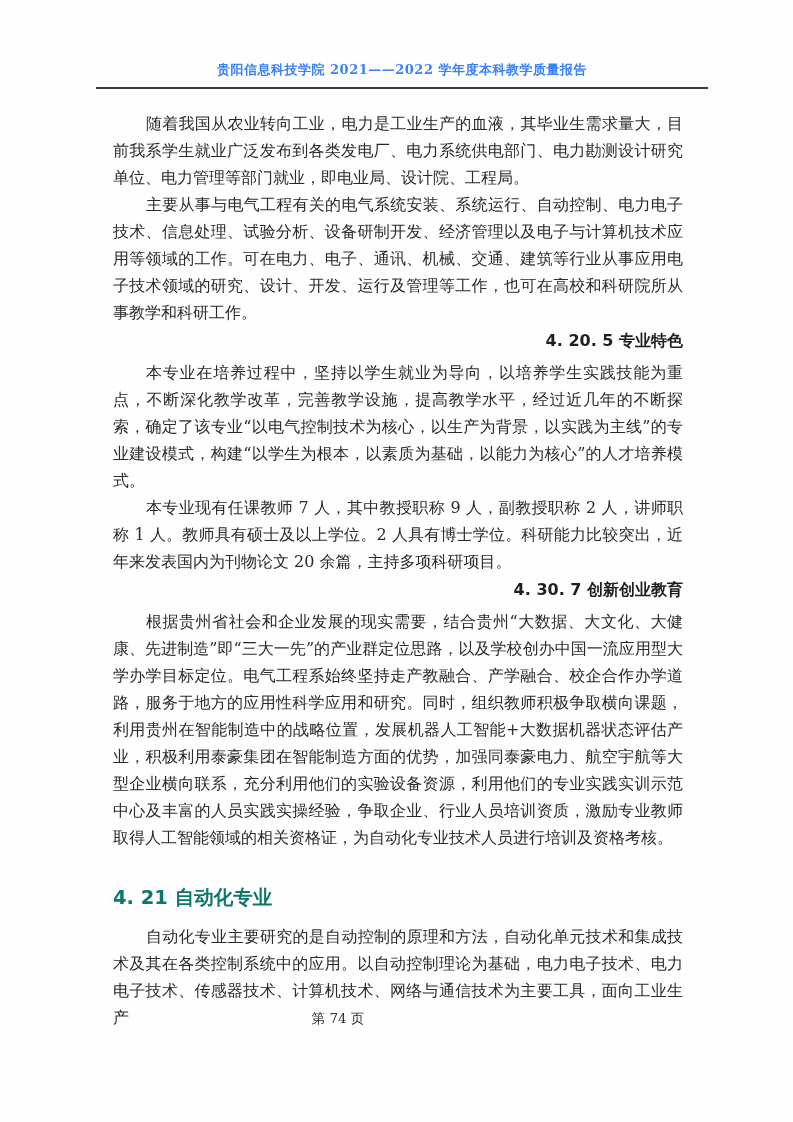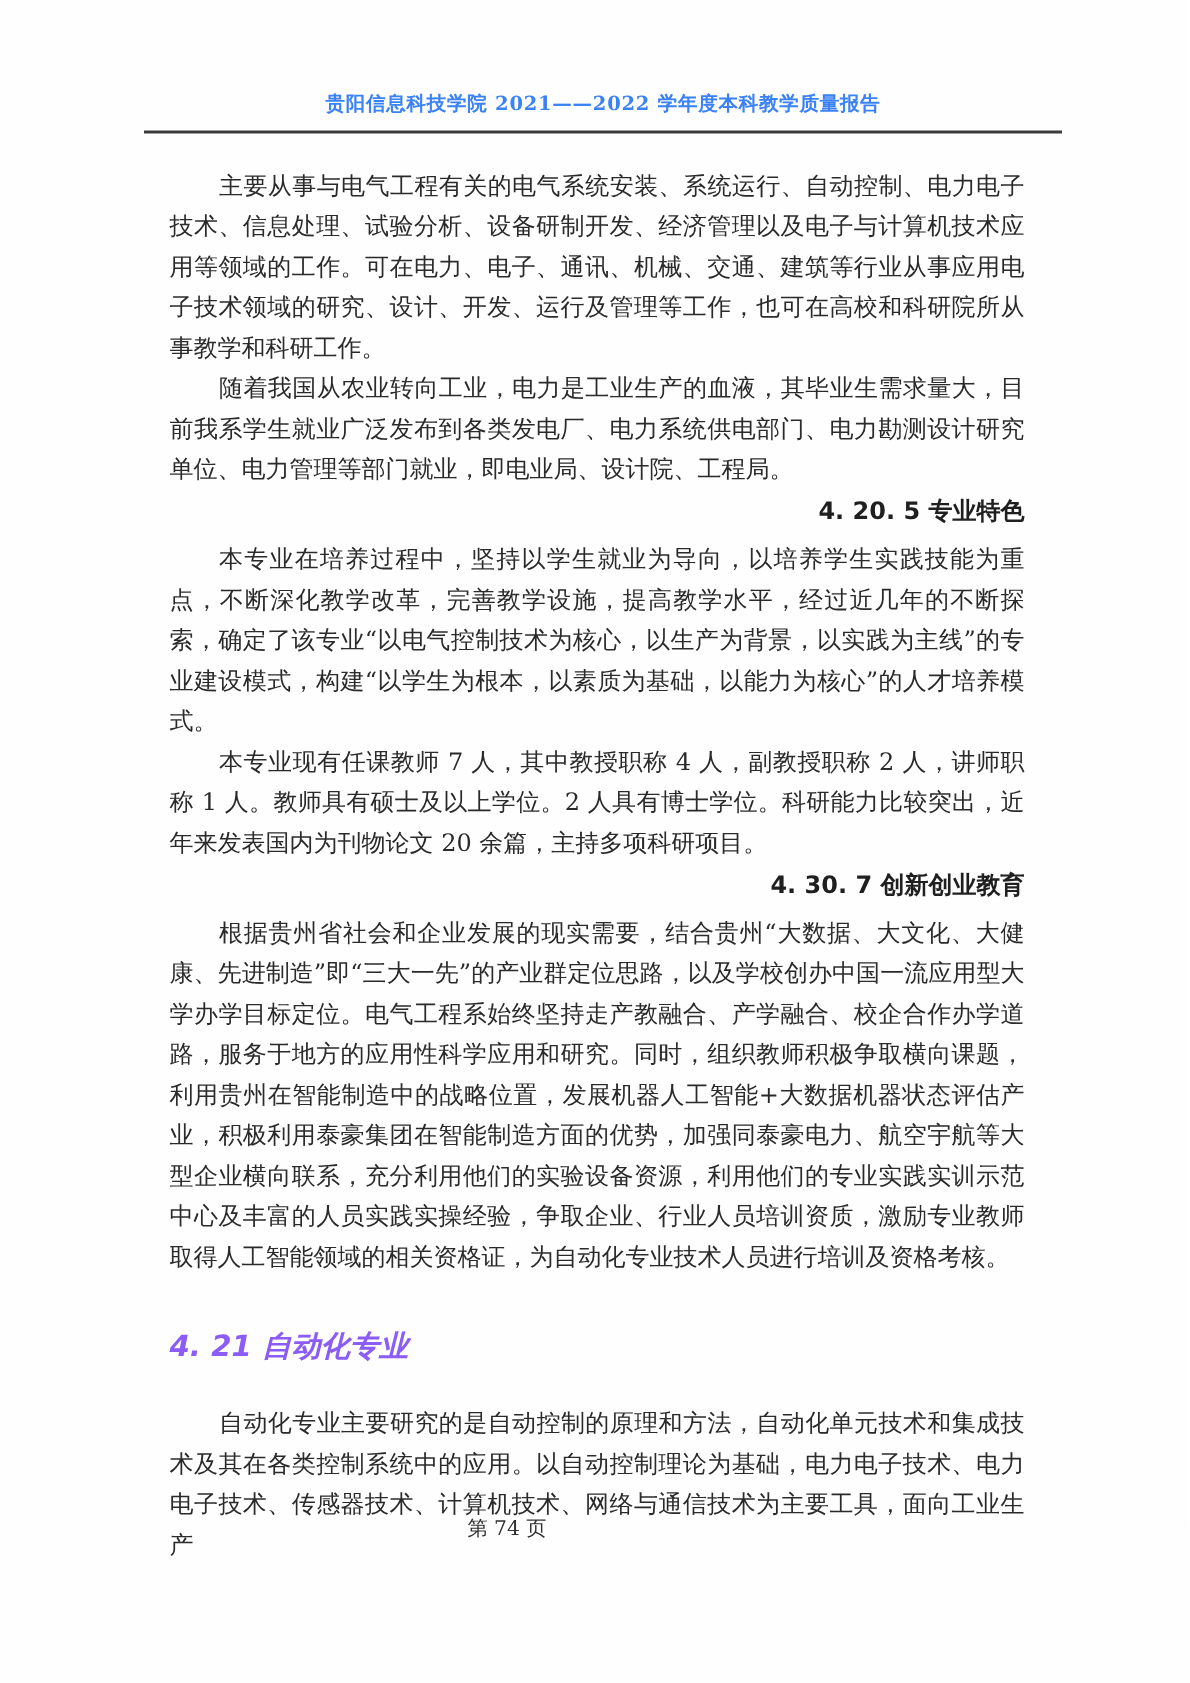--- a/index.html
+++ b/index.html
@@ -55,28 +55,27 @@
   .sub-heading {
     margin: 3px 0 6px 0;
     font-family: "DejaVu Sans", "Liberation Sans", sans-serif;
     font-size: 16px;
     font-weight: bold;
     line-height: 24px;
     color: #1f1f1f;
     text-align: right;
   }
   .section-heading {
-    margin: 33px 0 23px 0;
+    margin: 33px 0 11px 0;
     font-family: "DejaVu Sans", "Liberation Sans", sans-serif;
     font-size: 19.5px;
     font-weight: bold;
     line-height: 28px;
-    color: #8b5cf6;
+    color: #0f766e;
     text-align: left;
-    font-style: italic;
   }
   
   .page-footer {
     position: absolute;
     top: 1010px;
     left: 0;
     width: 676px;
     text-align: center;
     font-family: "DejaVu Serif", "Liberation Serif", serif;
     font-size: 13.5px;
@@ -88,30 +87,30 @@
 
 <div class="page">
 
   <header class="page-header">
     <div class="header-title">贵阳信息科技学院 2021——2022 学年度本科教学质量报告</div>
     <div class="header-rule"></div>
   </header>
 
   <main class="content">
 
+    <p class="body-text">随着我国从农业转向工业，电力是工业生产的血液，其毕业生需求量大，目前我系学生就业广泛发布到各类发电厂、电力系统供电部门、电力勘测设计研究单位、电力管理等部门就业，即电业局、设计院、工程局。</p>
+
     <p class="body-text">主要从事与电气工程有关的电气系统安装、系统运行、自动控制、电力电子技术、信息处理、试验分析、设备研制开发、经济管理以及电子与计算机技术应用等领域的工作。可在电力、电子、通讯、机械、交通、建筑等行业从事应用电子技术领域的研究、设计、开发、运行及管理等工作，也可在高校和科研院所从事教学和科研工作。</p>
-
-    <p class="body-text">随着我国从农业转向工业，电力是工业生产的血液，其毕业生需求量大，目前我系学生就业广泛发布到各类发电厂、电力系统供电部门、电力勘测设计研究单位、电力管理等部门就业，即电业局、设计院、工程局。</p>
 
     <h3 class="sub-heading">4. 20. 5 专业特色</h3>
 
     <p class="body-text">本专业在培养过程中，坚持以学生就业为导向，以培养学生实践技能为重点，不断深化教学改革，完善教学设施，提高教学水平，经过近几年的不断探索，确定了该专业“以电气控制技术为核心，以生产为背景，以实践为主线”的专业建设模式，构建“以学生为根本，以素质为基础，以能力为核心”的人才培养模式。</p>
 
 
-    <p class="body-text">本专业现有任课教师 7 人，其中教授职称 4 人，副教授职称 2 人，讲师职称 1 人。教师具有硕士及以上学位。2 人具有博士学位。科研能力比较突出，近年来发表国内为刊物论文 20 余篇，主持多项科研项目。</p>
+    <p class="body-text">本专业现有任课教师 7 人，其中教授职称 9 人，副教授职称 2 人，讲师职称 1 人。教师具有硕士及以上学位。2 人具有博士学位。科研能力比较突出，近年来发表国内为刊物论文 20 余篇，主持多项科研项目。</p>
 
     <h3 class="sub-heading">4. 30. 7 创新创业教育</h3>
 
     <p class="body-text">根据贵州省社会和企业发展的现实需要，结合贵州“大数据、大文化、大健康、先进制造”即“三大一先”的产业群定位思路，以及学校创办中国一流应用型大学办学目标定位。电气工程系始终坚持走产教融合、产学融合、校企合作办学道路，服务于地方的应用性科学应用和研究。同时，组织教师积极争取横向课题，利用贵州在智能制造中的战略位置，发展机器人工智能+大数据机器状态评估产业，积极利用泰豪集团在智能制造方面的优势，加强同泰豪电力、航空宇航等大型企业横向联系，充分利用他们的实验设备资源，利用他们的专业实践实训示范中心及丰富的人员实践实操经验，争取企业、行业人员培训资质，激励专业教师取得人工智能领域的相关资格证，为自动化专业技术人员进行培训及资格考核。</p>
 
     <h2 class="section-heading">4. 21  自动化专业</h2>
 
     <p class="body-text">自动化专业主要研究的是自动控制的原理和方法，自动化单元技术和集成技术及其在各类控制系统中的应用。以自动控制理论为基础，电力电子技术、电力电子技术、传感器技术、计算机技术、网络与通信技术为主要工具，面向工业生产</p>
 
   </main>

